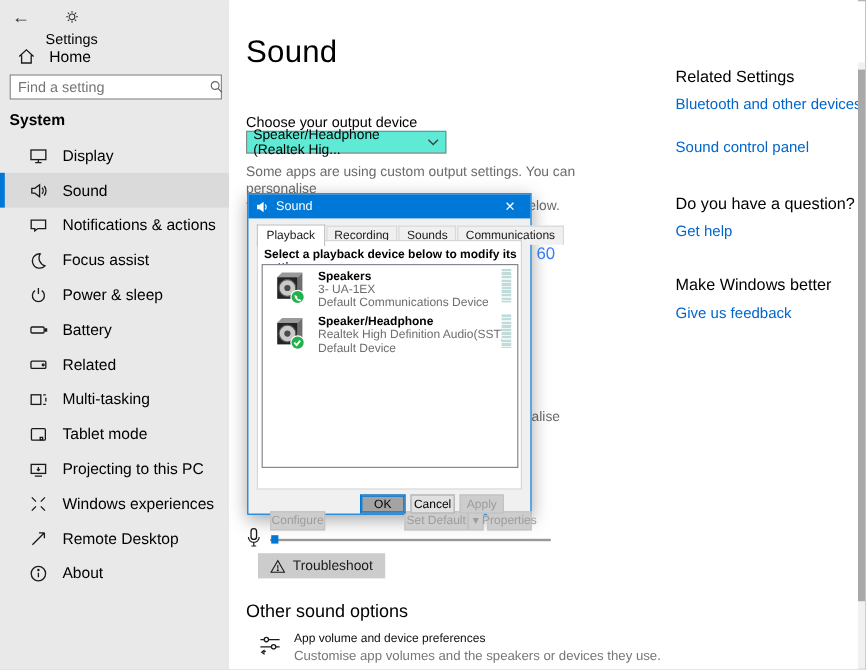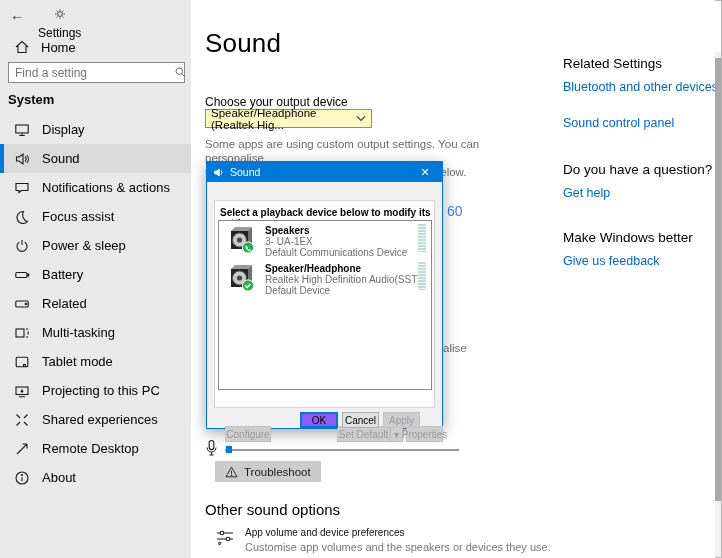--- a/index.html
+++ b/index.html
@@ -12,34 +12,34 @@
   
   .sidebar{ position:absolute; left:0; top:0; width:191px; height:558px; background:#e9e9e9; }
   .back-arrow{ position:absolute; left:10px; top:6px; font-size:15px; color:#333; cursor:default; }
   .app-title{ position:absolute; left:38px; top:8px; font-size:12px; color:#000; display:flex; align-items:center; gap:6px;flex-direction:column;}
   .home-row{ position:absolute; left:0; top:34px; width:191px; height:26px; display:flex; align-items:center; padding-left:14px; gap:11px; font-size:13px; }
   .search-box{ position:absolute; left:8px; top:62px; width:177px; height:21px; background:#fff; border:1px solid #8a8a8a; display:flex; align-items:center; }
   .search-box input{ flex:1; border:none; outline:none; background:transparent; font-size:12px; padding:0 4px 0 6px; color:#333; font-family:"Liberation Sans",sans-serif;}
   .search-box .mag{ padding-right:5px; }
   .section-label{ position:absolute; left:8px; top:92px; font-size:13px; font-weight:bold; }
   .nav{ position:absolute; left:0; top:115px; width:191px; list-style:none; }
-  .nav li{ height:29px; display:flex; align-items:center; padding-left:14px; gap:12px; font-size:13px; position:relative; cursor:default;}
+  .nav li{ height:29px; display:flex; align-items:center; padding-left:24px; gap:12px; font-size:13px; position:relative; cursor:default;}
   .nav li.selected{ background:#dadada; }
   .nav li.selected::before{ content:""; position:absolute; left:0; top:0; width:4px; height:29px; background:#0078d7; }
   .nav .ic{ width:16px; height:16px; color:#1a1a1a; }
 
   
   .win-controls{ position:absolute; top:0; right:14px; height:24px; display:flex; gap:22px; align-items:center; color:#8a8a8a;}
   .win-btn{ width:12px; height:12px; display:flex; align-items:center; justify-content:center; font-size:12px;}
 
   
   .main{ position:absolute; left:191px; top:0; width:524px; height:558px; background:#fff; }
   .page-title{ position:absolute; left:14px; top:28px; font-size:26px; font-weight:300; letter-spacing:.2px; }
   .output-label{ position:absolute; left:14px; top:95px; font-size:12px; }
-  .dropdown{ position:absolute; left:14px; top:109px; width:167px; height:19px; border:1px solid #8a8a8a; background:#fef9c3; display:flex; align-items:center; font-size:11.5px; padding:0 5px; justify-content:space-between;}
+  .dropdown{ position:absolute; left:14px; top:109px; width:167px; height:19px; border:1px solid #8a8a8a; background:#5eead4; display:flex; align-items:center; font-size:11.5px; padding:0 5px; justify-content:space-between;}
   .note{ position:absolute; left:14px; top:137px; width:300px; font-size:11.5px; color:#6b6b6b; line-height:14px; }
   .volume-value{ position:absolute; left:256px; top:203px; font-size:14px; color:#3b82f6;}
   .hidden-fragment{ position:absolute; left:252px; top:342px; font-size:11.5px; color:#6b6b6b; }
   .mic-row{ position:absolute; left:13px; top:439px; width:480px; height:22px; }
   .mic-row .mic{ position:absolute; left:0; top:0; color:#1a1a1a;}
   .mic-track{ position:absolute; left:21px; top:10px; width:234px; height:2px; background:#999; }
   .mic-fill{ position:absolute; left:22px; top:7px; width:6px; height:7px; background:#0078d7; }
   .troubleshoot-btn{ position:absolute; left:24px; top:461px; height:21px; padding:0 10px; background:#cccccc; border:none; display:flex; align-items:center; gap:6px; font-size:11.5px; color:#1a1a1a; font-family:"Liberation Sans",sans-serif;}
   .other-heading{ position:absolute; left:14px; top:501px; font-size:15px; }
   .appvol-row{ position:absolute; left:24px; top:527px; display:flex; gap:10px; }
@@ -71,21 +71,21 @@
   .device-row{ position:relative; height:36px; margin-top:2px; }
   .dev-icon{ position:absolute; left:8px; top:1px; }
   .dev-text{ position:absolute; left:46px; top:2px; line-height:11px; }
   .dev-name{ font-weight:bold; font-size:10px; }
   .dev-line{ font-size:10px; color:#6d6d6d; }
   .vu{ position:absolute; right:5px; top:1px; width:8px; height:28px;
        background:repeating-linear-gradient(to bottom,#bfdcda 0 2px,#eef6f5 2px 3px); }
   .btn{ font-family:"Liberation Sans",sans-serif; font-size:10px; display:flex; align-items:center; justify-content:center; }
   .btn.enabled{ background:#e1e1e1; border:1px solid #adadad; color:#000; }
   .btn.disabled{ background:#cdcdcd; border:1px solid #c2c2c2; color:#9c9c9c; }
-  .btn.default-focus{ background:#8b5cf6; border:1px solid #0078d7; box-shadow:inset 0 0 0 1px #0078d7; color:#000;}
+  .btn.default-focus{ background:#a3a3a3; border:1px solid #0078d7; box-shadow:inset 0 0 0 1px #0078d7; color:#000;}
   .dlg-btn-row1{ position:absolute; left:0; top:225px; width:237px; height:16px; }
   .btn-configure{ position:absolute; left:10px; width:46px; height:16px; }
   .btn-setdefault{ position:absolute; left:122px; width:53px; height:16px; }
   .btn-setdefault-arrow{ position:absolute; left:175px; width:13px; height:16px; }
   .btn-properties{ position:absolute; left:179px; left:191px; width:37px; height:16px; }
   .dlg-btn-row2{ position:absolute; left:0; top:250px; width:237px; height:16px; }
   .btn-ok{ position:absolute; left:93px; width:38px; height:16px; }
   .btn-cancel{ position:absolute; left:135px; width:37px; height:16px; }
   .btn-apply{ position:absolute; left:176px; width:37px; height:16px; }
 </style>
@@ -216,21 +216,21 @@
             </svg>
           </span>
         <span>Projecting to this PC</span>
       </li>
       <li>
         <span class="ic">
             <svg width="16" height="16" viewBox="0 0 16 16" fill="none" stroke="#1a1a1a" stroke-width="1.1">
               <path d="M2.5 2.5L6 6M13.5 2.5L10 6M2.5 13.5L6 10M13.5 13.5L10 10"></path>
             </svg>
           </span>
-        <span>Shared experiences</span>
+        <span>Windows experiences</span>
       </li>
       <li>
         <span class="ic">
             <svg width="16" height="16" viewBox="0 0 16 16" fill="none" stroke="#1a1a1a" stroke-width="1.1">
               <path d="M3 13L13 3M13 3H8.5M13 3v4.5"></path>
             </svg>
           </span>
         <span>Remote Desktop</span>
       </li>
       <li>
@@ -346,20 +346,26 @@
       <span>
         <svg width="11" height="11" viewBox="0 0 16 16" fill="none" stroke="#fff" stroke-width="1.4">
           <path d="M2.5 6h2.5L9 3v10L5 10H2.5z" fill="#fff"></path>
             <path d="M11.5 5a4 4 0 0 1 0 6"></path>
         </svg>
       </span>
       <span class="dlg-title">Sound</span>
       <span class="dlg-close">✕</span>
     </div>
 
+    <div class="dlg-tabs">
+      <div class="tab active">Playback</div>
+      <div class="tab">Recording</div>
+      <div class="tab">Sounds</div>
+      <div class="tab">Communications</div>
+    </div>
 
     <div class="tab-page">
       <div class="dlg-instruction">Select a playback device below to modify its settings:</div>
 
       <div class="device-list">
 
         <div class="device-row">
           <span class="dev-icon">
             <svg width="28" height="30" viewBox="0 0 28 30">
               <polygon points="4,7 8,3 25,3 21,7" fill="#9a9a9a"></polygon>

